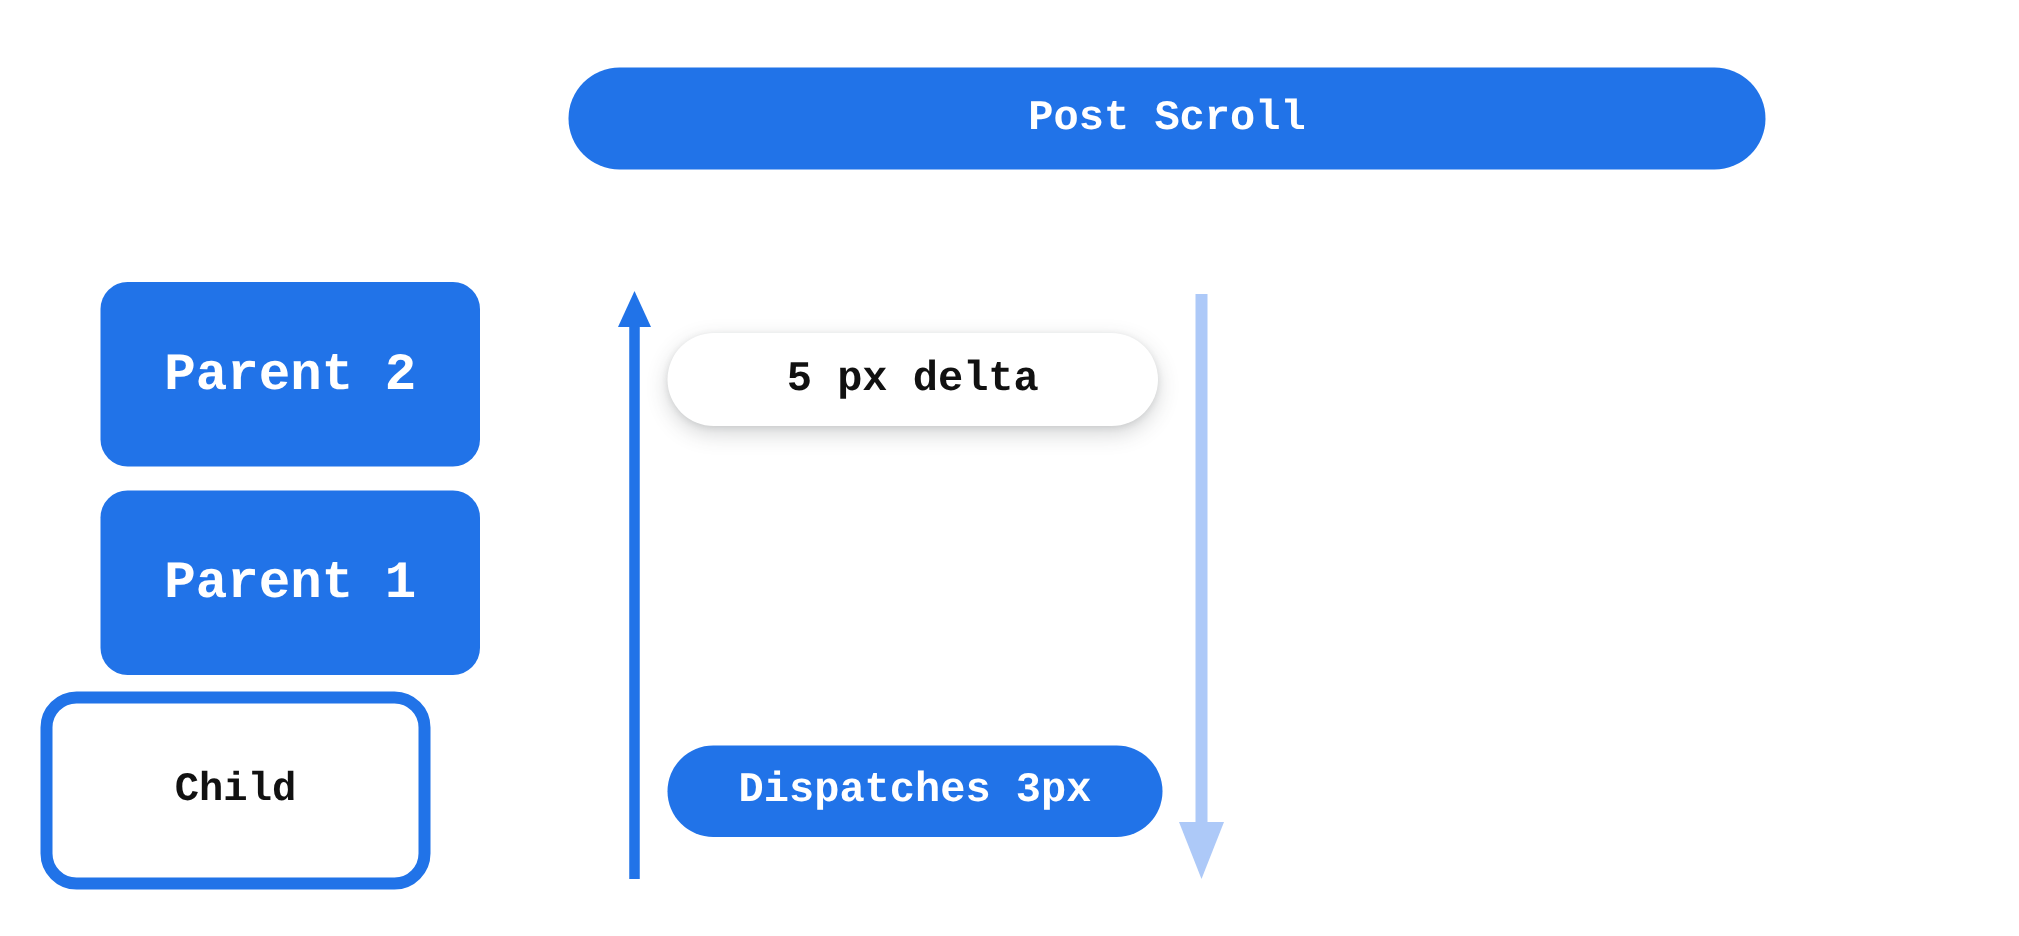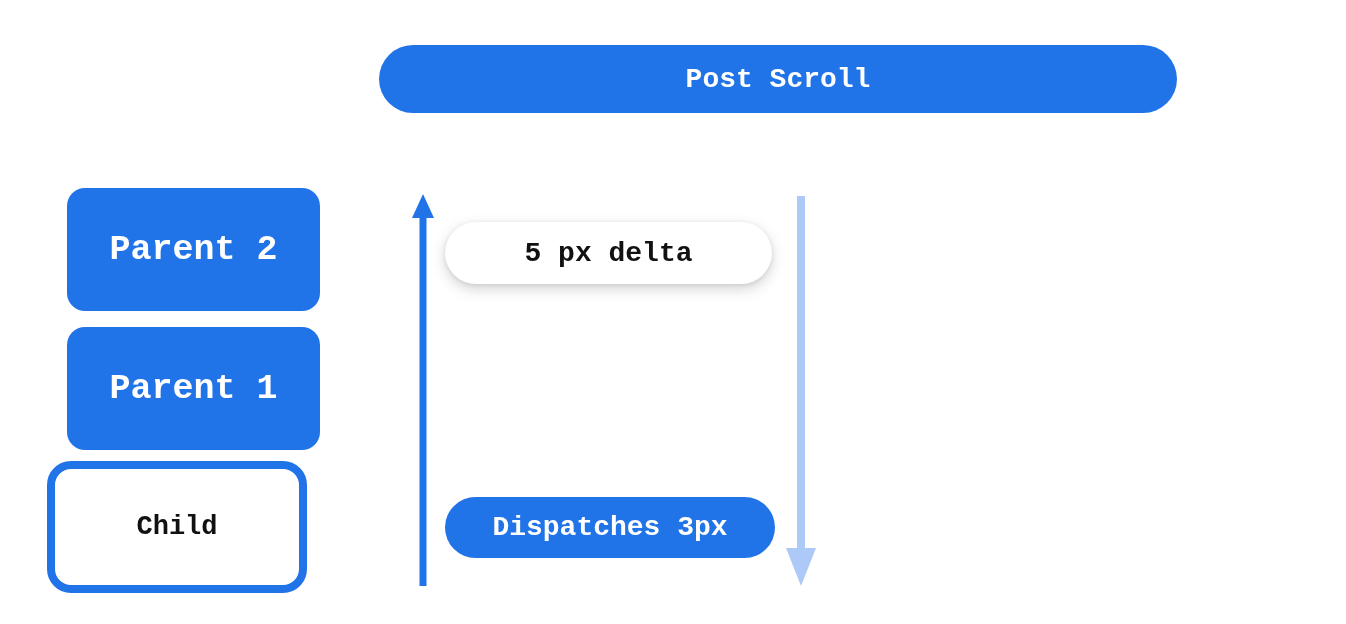--- a/index.html
+++ b/index.html
@@ -51,21 +51,20 @@
   .parent-1 { top: 327px; }
   .child-node {
     left: 27px; top: 461px;
     width: 260px; height: 132px;
     background: var(--background);
     border: 8px solid var(--primary-blue);
     border-radius: 24px;
     color: var(--text-dark);
     font-size: 27px;
     font-weight: 600;
-    margin-left: 20px;
   }
   .arrow { position: absolute; }
   .arrow-up { left: 408px; top: 194px; }
   .arrow-down { left: 784px; top: 196px; }
   .delta-pill {
     left: 445px; top: 222px;
     width: 327px; height: 62px;
     background: var(--background);
     border-radius: 31px;
     box-shadow: 0 5px 14px rgba(60,64,67,0.22), 0 1px 4px rgba(60,64,67,0.12);

